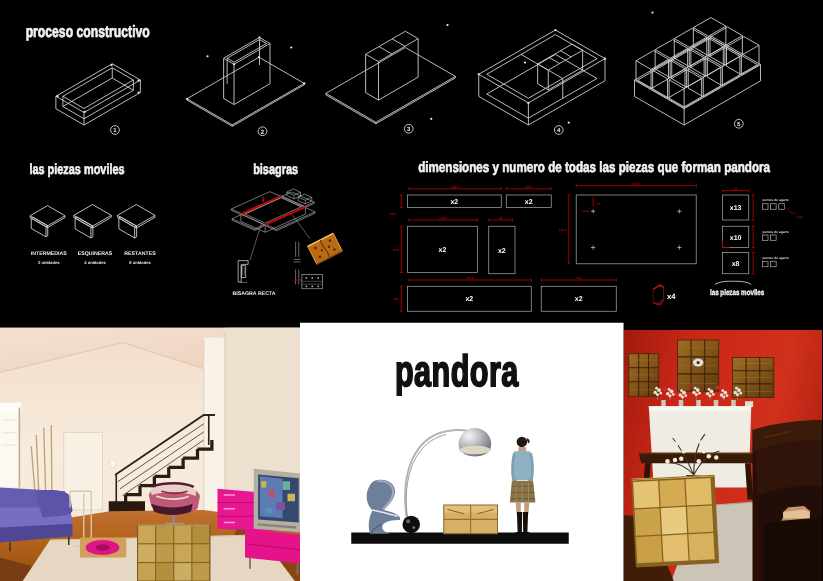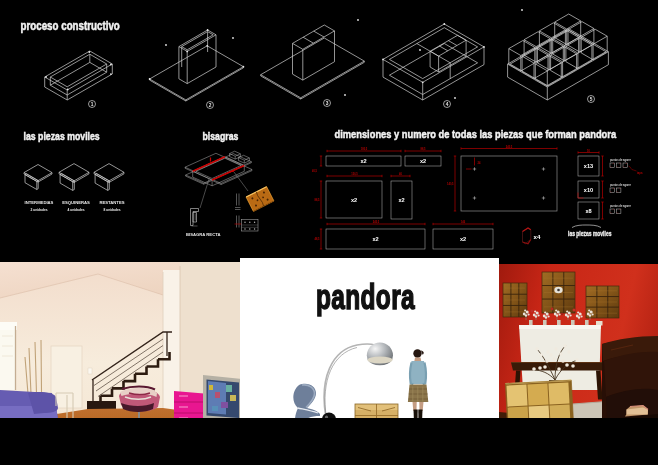--- a/index.html
+++ b/index.html
@@ -1,16 +1,16 @@
 <!DOCTYPE html>
 <html><head>
 <meta charset="utf-8">
 <style>
 html,body{margin:0;padding:0;background:#000;}
-#board{position:relative;width:658px;height:418px;background:#000;overflow:hidden;font-family:"Liberation Sans",sans-serif;}
+#board{position:relative;width:658px;height:465px;background:#000;overflow:hidden;font-family:"Liberation Sans",sans-serif;}
 #board svg{position:absolute;display:block;}
 .wire{stroke:#d2d2d2;stroke-width:0.7;fill:none;}
 .dim{stroke:#b40000;stroke-width:0.7;fill:none;}
 .dimtx{fill:#b00000;font-size:2.6px;font-weight:bold;}
 .x2{fill:#fff;font-size:5.6px;font-weight:bold;text-anchor:middle;}
 .tiny{fill:#d8d8d8;font-size:2.6px;font-weight:bold;}
 .rect-w{stroke:#b0b0b0;stroke-width:0.55;fill:none;}
 </style>
 </head>
 <body>

